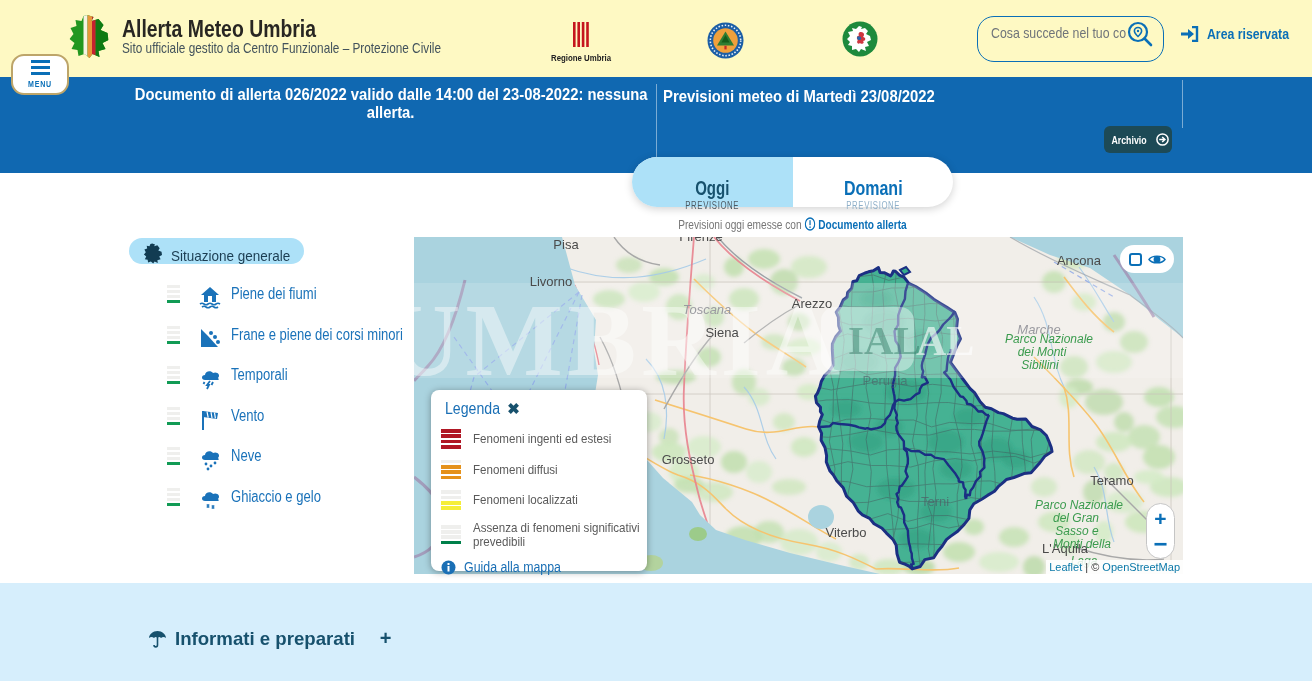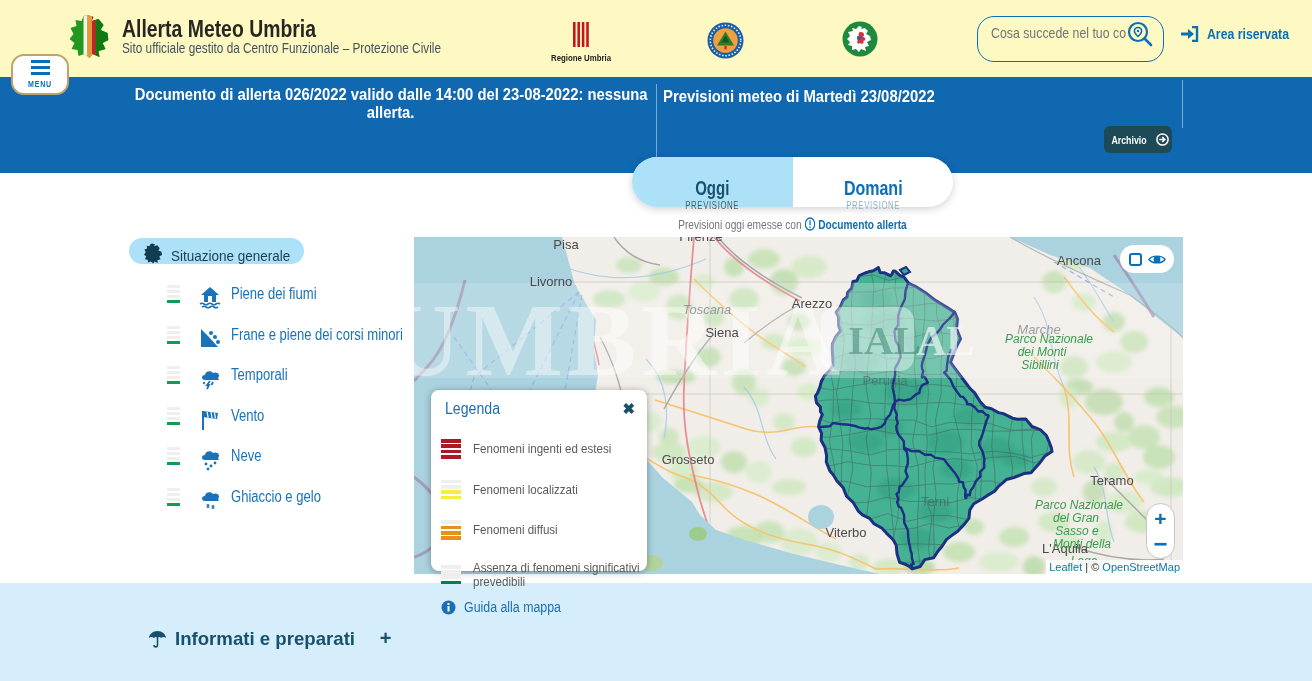--- a/index.html
+++ b/index.html
@@ -50,24 +50,24 @@
 .sideitem{position:absolute;left:167px;height:24px;display:flex;}
 .swatch{width:13px;display:flex;flex-direction:column;gap:1.6px}
 .swatch i{display:block;height:3.3px;background:#efefed}
 .swatch i.g{background:#119b55}
 .sideitem svg{margin-left:18px}
 .sideitem .txt{font-size:16px;color:#1a72b9;font-weight:500;margin-left:9px;transform:scaleX(0.815);transform-origin:left;white-space:nowrap}
 
 #map{position:absolute;left:414px;top:237px;width:769px;height:337px;background:#f1eee9;overflow:hidden}
 
 #legend{position:absolute;left:431px;top:390px;width:216px;height:181px;background:#fff;border-radius:8px;box-shadow:0 1px 7px rgba(0,0,0,0.35);z-index:6;padding:10px 12px 0 10px}
-#legend .hd{display:flex;justify-content:space-between}
+#legend .hd{display:flex;justify-content:flex-start}
 #legend .hd .t{font-size:16px;color:#1a6fb5;transform:scaleX(0.883);transform-origin:left;margin-left:4px}
 #legend .hd .x{color:#17516d;font-weight:bold;font-size:15px}
-.leg-row{display:flex;align-items:center;margin-top:21px}
+.leg-row{display:flex;align-items:center;margin-top:11px}
 .leg-sw{width:20px;display:flex;flex-direction:column;gap:1.5px;flex-shrink:0}
 .leg-sw i{display:block;height:3.8px;background:#efefed}
 .leg-txt{font-size:13px;color:#5a5a5a;margin-left:12px;line-height:13.5px;transform:scaleX(0.89);transform-origin:left;white-space:nowrap}
 #legend .guide{display:flex;align-items:center;margin-top:11px}
 #legend .guide .t{font-size:14px;color:#1a6fb5;font-weight:500;margin-left:8px;transform:scaleX(0.884);transform-origin:left}
 
 #eyectl{position:absolute;left:1120px;top:245px;width:54px;height:28px;background:#fff;border-radius:14px;z-index:6;display:flex;align-items:center;justify-content:center;gap:6px}
 #zoomctl{position:absolute;left:1146px;top:503px;width:29px;height:56px;background:#fff;border:1px solid #c5c5c5;border-radius:15px;z-index:6;text-align:center}
 #zoomctl .zp{font-size:21px;font-weight:bold;color:#0a6fb7;line-height:30px}
 #zoomctl .zm{font-size:24px;font-weight:bold;color:#0a6fb7;line-height:24px;margin-top:-2px}
@@ -539,34 +539,34 @@
         <i style="background:#b01724"></i>
         <i style="background:#b01724"></i>
         <i style="background:#b01724"></i>
         <i style="background:#b01724"></i>
       </div>
     <div class="leg-txt">Fenomeni ingenti ed estesi</div>
   </div>
   <div class="leg-row">
     <div class="leg-sw">
         <i></i>
+        <i style="background:#e5911a"></i>
+        <i style="background:#e5911a"></i>
+        <i style="background:#e5911a"></i>
+      </div>
+    <div class="leg-txt">Fenomeni diffusi</div>
+  </div>
+  <div class="leg-row">
+    <div class="leg-sw">
+        <i></i>
         <i></i>
         <i style="background:#f5ee3a"></i>
         <i style="background:#f5ee3a"></i>
       </div>
     <div class="leg-txt">Fenomeni localizzati</div>
-  </div>
-  <div class="leg-row">
-    <div class="leg-sw">
-        <i></i>
-        <i style="background:#e5911a"></i>
-        <i style="background:#e5911a"></i>
-        <i style="background:#e5911a"></i>
-      </div>
-    <div class="leg-txt">Fenomeni diffusi</div>
   </div>
   <div class="leg-row">
     <div class="leg-sw">
         <i></i>
         <i></i>
         <i></i>
         <i style="background:#00804a"></i>
       </div>
     <div class="leg-txt">Assenza di fenomeni significativi<br>prevedibili</div>
   </div>

